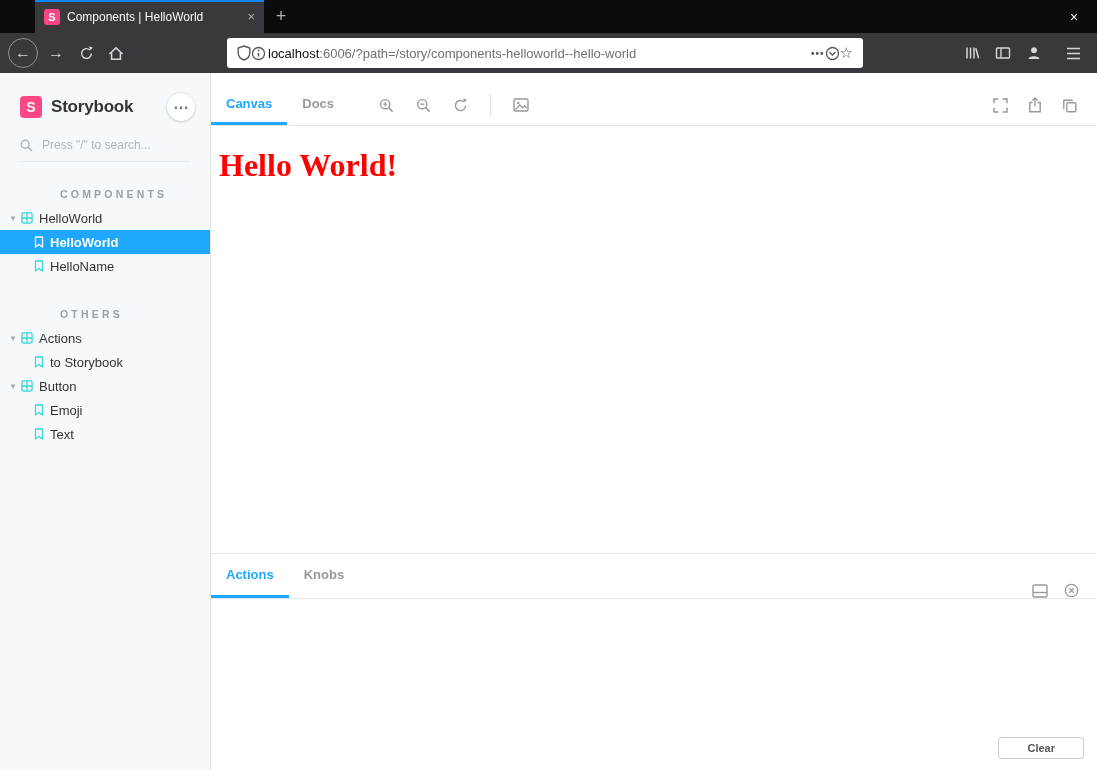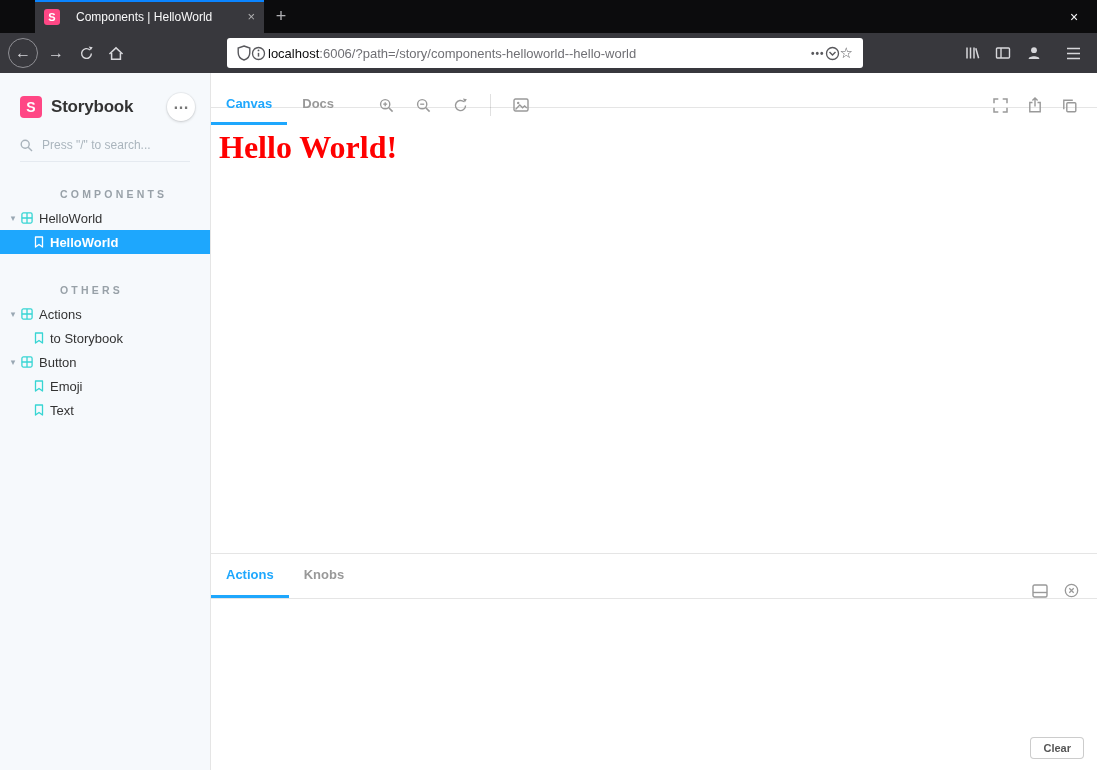--- a/index.html
+++ b/index.html
@@ -6,21 +6,21 @@
   html,body { margin:0; padding:0; }
   body { font-family:"Liberation Sans","DejaVu Sans",sans-serif; background:#fff; }
   #app { width:1097px; height:770px; overflow:hidden; display:flex; flex-direction:column; position:relative; }
 
   
   .titlebar { height:33px; background:#0c0c0d; display:flex; align-items:stretch; padding-left:35px; flex:none; }
   .tab { width:229px; background:#38383d; display:flex; align-items:center; gap:7px; padding:0 9px;
          box-shadow: inset 0 2px 0 #0a84ff; cursor:default; }
   .favicon { width:16px; height:16px; border-radius:3px; background:#ff4785; color:#fff; font-weight:700;
              font-size:11px; display:flex; align-items:center; justify-content:center; flex:none; }
-  .tab-title { color:#f9f9fa; font-size:12px; white-space:nowrap; overflow:hidden; width:152px;margin-left:9px; }
+  .tab-title { color:#f9f9fa; font-size:12px; white-space:nowrap; overflow:hidden; width:152px; }
   .tab-close { margin-left:auto; color:#b1b1b3; font-size:13px; }
   .newtab-btn { width:34px; display:flex; align-items:center; justify-content:center; color:#b1b1b3; font-size:18px; }
   .win-close { margin-left:auto; width:46px; display:flex; align-items:center; justify-content:center; color:#f9f9fa; font-size:14px; }
 
   
   .nav-toolbar { height:40px; background:#38383d; display:flex; align-items:center; padding:0 8px; flex:none; }
   .nav-btn { width:30px; height:30px; display:flex; align-items:center; justify-content:center;
              color:#d7d7db; font-size:16px; flex:none; }
   .nav-btn.circle { border:1px solid #8f8f94; border-radius:50%; margin-right:3px; }
   .spacer-fixed { width:96px; flex:none; }
@@ -64,21 +64,21 @@
   .tree-row .cmp-icon { margin-left:3px; margin-right:6px; color:#37d5d3; display:flex; flex:none; }
   .tree-row.story { padding-left:34px; }
   .tree-row .bm-icon { margin-right:6px; color:#37d5d3; display:flex; flex:none; }
   .tree-row .lbl { white-space:nowrap; overflow:hidden; }
   .tree-row.selected { background:#1ea7fd; color:#fff; font-weight:700; }
   .tree-row.selected .bm-icon { color:#fff; }
 
   
   .main { flex:1; min-width:0; background:#fff; border-left:1px solid rgba(0,0,0,0.1);
           display:flex; flex-direction:column; }
-  .sb-toolbar { height:35px; padding-top:12px; border-bottom:1px solid rgba(0,0,0,0.1); flex:none; }
+  .sb-toolbar { height:53px; padding-top:12px; border-bottom:1px solid rgba(0,0,0,0.1); flex:none; }
   .sb-toolbar-inner { height:40px; display:flex; align-items:center; padding-right:20px; }
   .sb-tab { height:100%; display:flex; align-items:center; padding:0 15px; font-size:13px; font-weight:700;
             color:#999; border-bottom:3px solid transparent; cursor:pointer; }
   .sb-tab.active { color:#1ea7fd; border-bottom-color:#1ea7fd; }
   .tool-icon { color:#999; margin-left:22px; display:flex; align-items:center; cursor:pointer; }
   .tool-icon.first { margin-left:30px; }
   .v-div { width:1px; height:22px; background:rgba(0,0,0,0.12); margin-left:22px; flex:none; }
   .right-tools { margin-left:auto; display:flex; align-items:center; gap:20px; }
   .right-tools .tool-icon { margin-left:0; }
 
@@ -86,21 +86,21 @@
   .hello { margin:0; font-family:"Liberation Serif","DejaVu Serif",serif; font-size:32px; font-weight:700;
            color:#ff0000; }
 
   .addon-panel { height:217px; flex:none; border-top:1px solid rgba(0,0,0,0.1); display:flex; flex-direction:column; }
   .panel-tabs { height:45px; flex:none; border-bottom:1px solid rgba(0,0,0,0.1); display:flex; align-items:flex-end;
                 padding-right:18px; }
   .panel-icons { margin-left:auto; display:flex; align-items:center; gap:16px; }
   .panel-icons .tool-icon { margin-left:0; }
   .panel-body { flex:1; position:relative; }
   .clear-btn { position:absolute; right:13px; bottom:11px; font-size:11px; font-weight:700; color:#555;
-               background:#fff; border:1px solid rgba(0,0,0,0.2); border-radius:4px; padding:4px 12px;
+               background:#fff; border:1px solid rgba(0,0,0,0.2); border-radius:4px; padding:4px 28px;
                font-family:inherit; cursor:pointer; }
 </style>
 </head>
 <body>
 
 <div id="app">
 
   <div class="titlebar">
     <div class="tab">
       <span class="favicon">
@@ -236,20 +236,28 @@
         </span>
         <span class="lbl">HelloWorld</span>
       </div>
       <div class="tree-row story selected">
         <span class="bm-icon">
           <svg width="10" height="12" viewBox="0 0 10 12">
               <path d="M1.5 1 H8.5 V11 L5 8.4 L1.5 11 Z" fill="none" stroke="currentColor" stroke-width="1.3" stroke-linejoin="round"></path>
             </svg>
         </span>
         <span class="lbl">HelloWorld</span>
+      </div>
+      <div class="tree-row story">
+        <span class="bm-icon">
+          <svg width="10" height="12" viewBox="0 0 10 12">
+              <path d="M1.5 1 H8.5 V11 L5 8.4 L1.5 11 Z" fill="none" stroke="currentColor" stroke-width="1.3" stroke-linejoin="round"></path>
+            </svg>
+        </span>
+        <span class="lbl">HelloName</span>
       </div>
 
       <div class="section-heading second">OTHERS</div>
 
       <div class="tree-row component">
         <span class="caret">▾</span>
         <span class="cmp-icon">
           <svg width="12" height="12" viewBox="0 0 12 12">
               <rect x="0.9" y="0.9" width="10.2" height="10.2" rx="1.5" fill="none" stroke="currentColor" stroke-width="1.3"></rect>
               <path d="M6 0.9 V11.1 M0.9 6 H11.1" stroke="currentColor" stroke-width="1.3" fill="none"></path>

